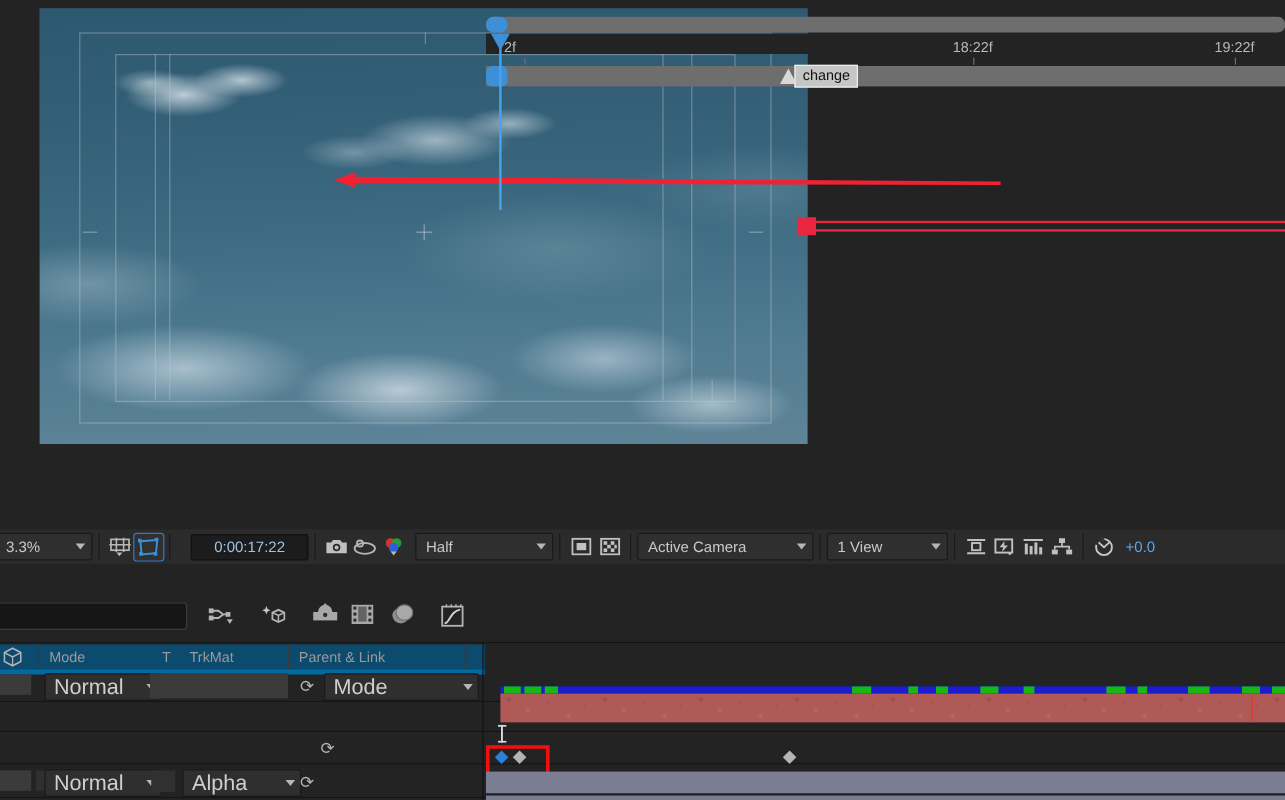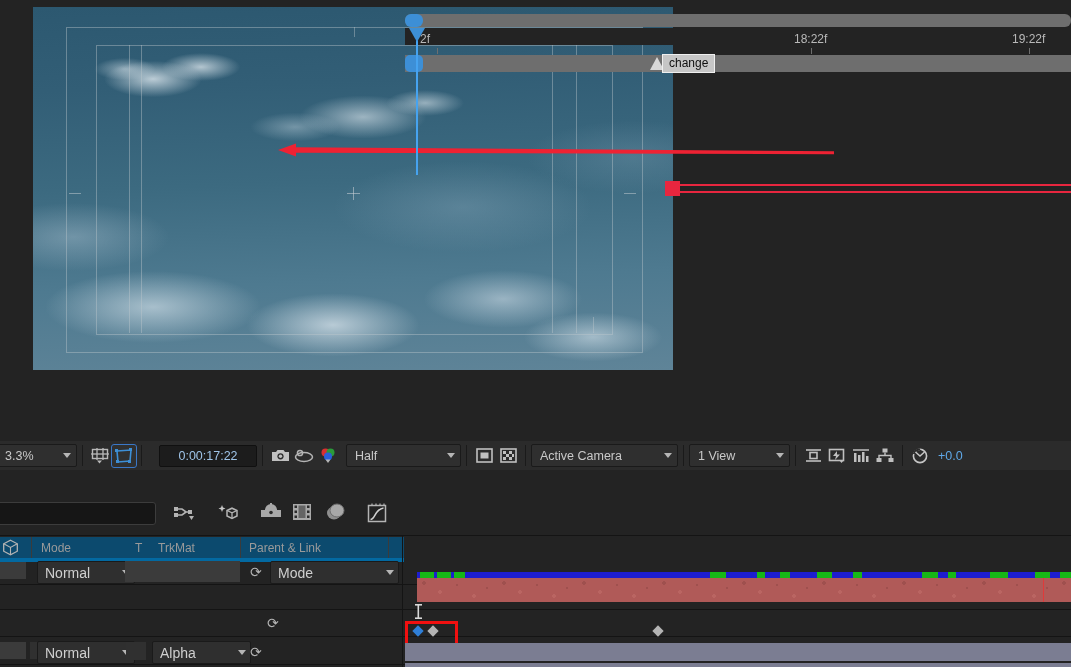--- a/index.html
+++ b/index.html
@@ -66,21 +66,21 @@
 
   #col-head{position:absolute;left:0;top:45px;width:404px;height:21px;background:#0c4a6e;
             border-bottom:4px solid #0369a1;}
   .colsep{position:absolute;top:0;width:1px;height:21px;background:#3b3b3b;}
   .colh{position:absolute;top:4px;font-size:12px;color:#9a9a9a;}
 
   .row{position:absolute;left:0;width:404px;}
   .rowline{position:absolute;left:0;width:1071px;height:1px;background:#141414;}
   .mini-sel{height:21px;background:#2f2f2f;border:1px solid #1a1a1a;border-radius:2px;
             display:flex;align-items:center;justify-content:space-between;padding:0 4px 0 7px;
-            color:#cfcfcf;font-size:14px;position:absolute;}
+            color:#cfcfcf;font-size:18px;position:absolute;}
   .swirl{position:absolute;font-size:14px;color:#b4b4b4;line-height:1;}
   #scrollbar{position:absolute;left:405px;top:14px;width:666px;height:13px;background:#6e6e6e;border-radius:6px;}
   #scroll-thumb{position:absolute;left:405px;top:14px;width:18px;height:13px;background:#3d8fd6;border-radius:6px;}
   #ruler{position:absolute;left:405px;top:28px;width:666px;height:17px;background:#232323;}
   .tick-label{position:absolute;top:4px;font-size:12px;color:#b9b9b9;}
   .tick{position:absolute;top:20px;width:1px;height:6px;background:#6e6e6e;}
   #marker-bar{position:absolute;left:405px;top:55px;width:666px;height:17px;background:#6e6e6e;}
   #marker-thumb{position:absolute;left:405px;top:55px;width:18px;height:17px;background:#3d8fd6;border-radius:5px;}
   #comp-marker{position:absolute;left:650px;top:55px;height:17px;display:flex;align-items:center;}
   #comp-marker .tri{width:0;height:0;border-left:7px solid transparent;border-right:7px solid transparent;

